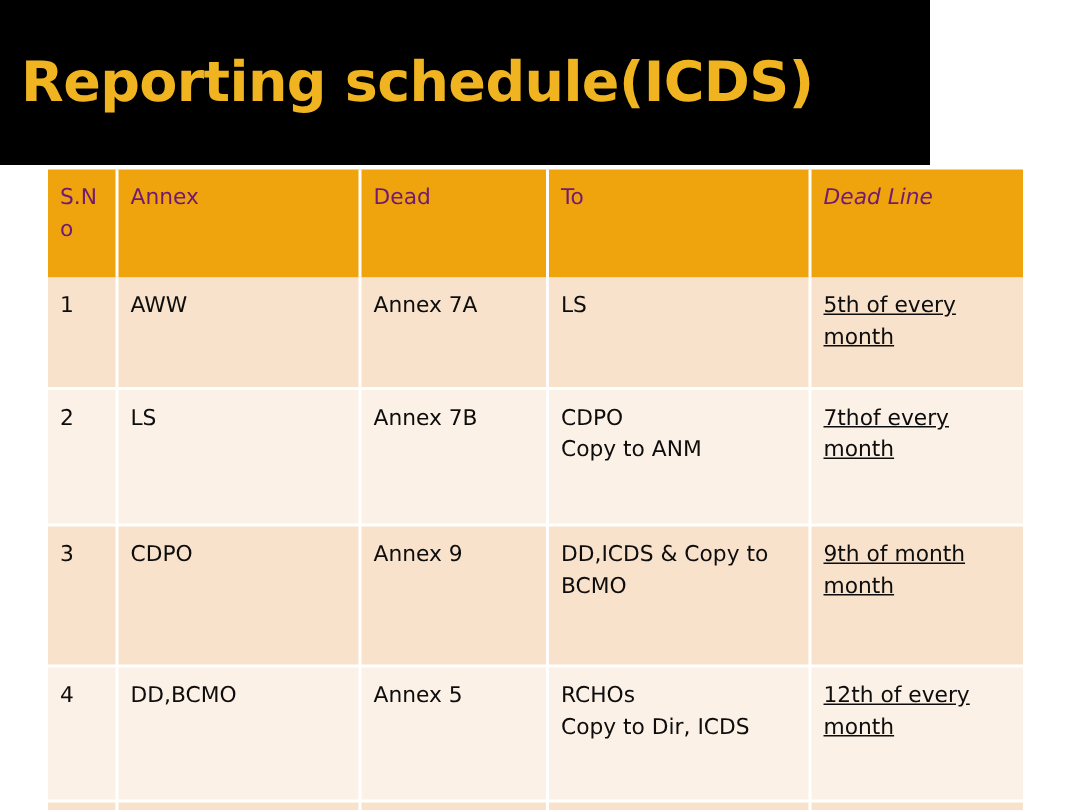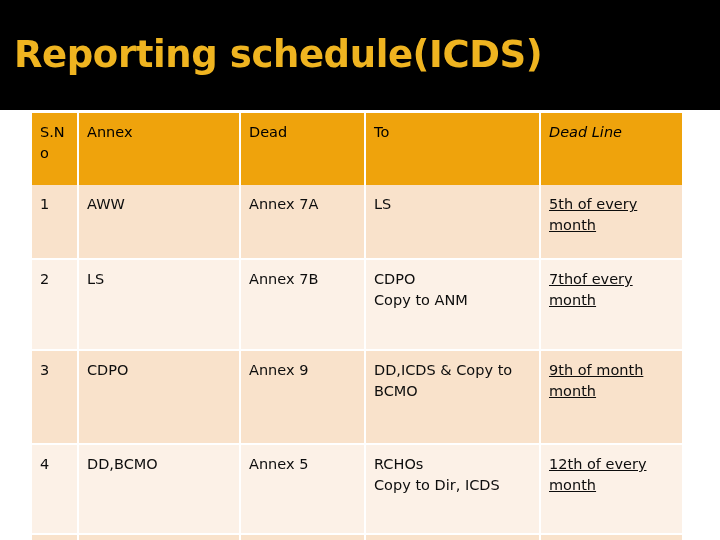--- a/index.html
+++ b/index.html
@@ -17,21 +17,21 @@
   .slide {
     position: absolute;
     left: 0; top: 0;
     width: 720px;
     height: 540px;
     background: #ffffff;
   }
   .title-band {
     position: absolute;
     left: 0; top: 0;
-    width: 720px;
+    width: 620px;
     height: 110px;
     background: #000000;
     overflow: hidden;
   }
   .title-text {
     position: absolute;
     left: 14px;
     top: 36px;
     font-family: "DejaVu Sans", "Liberation Sans", sans-serif;
     font-size: 37px;
@@ -54,21 +54,21 @@
     padding: 9px 8px 8px 8px;
     font-size: 14.5px;
     line-height: 1.45;
     text-align: left;
     border: none;
     font-weight: normal;
     word-wrap: break-word;
   }
   .rtable th {
     background: #efa30c;
-    color: #000000;
+    color: #701a75;
     border-right: 2px solid #ffffff;
     height: 55px;
   }
   .rtable th:last-child { border-right: none; font-style: italic; }
   .rtable td {
     color: #0d0d0d;
     border-right: 2px solid #ffffff;
     border-bottom: 2px solid #ffffff;
   }
   .rtable td:last-child { border-right: none; text-decoration: underline; }

